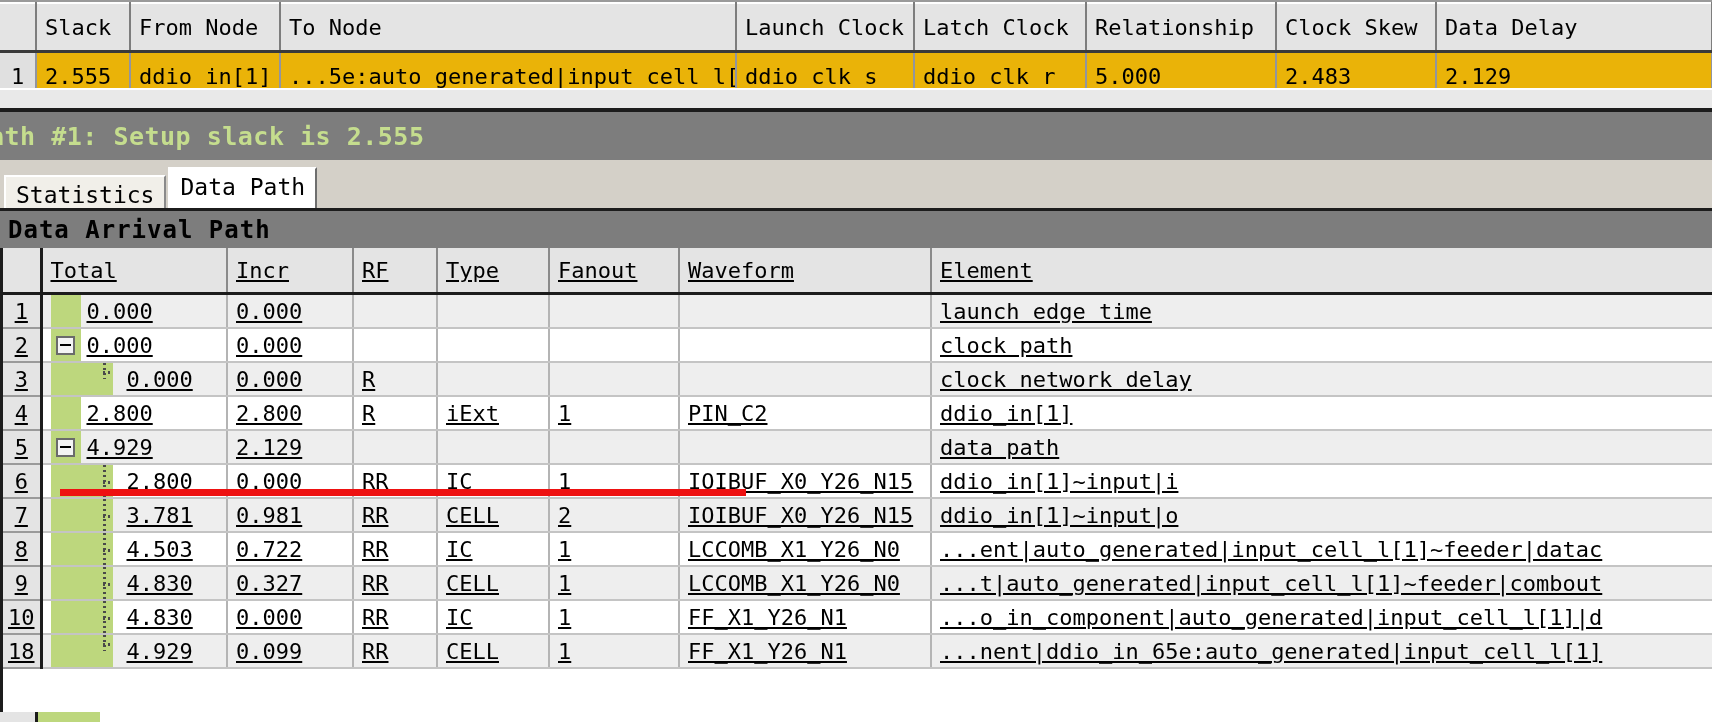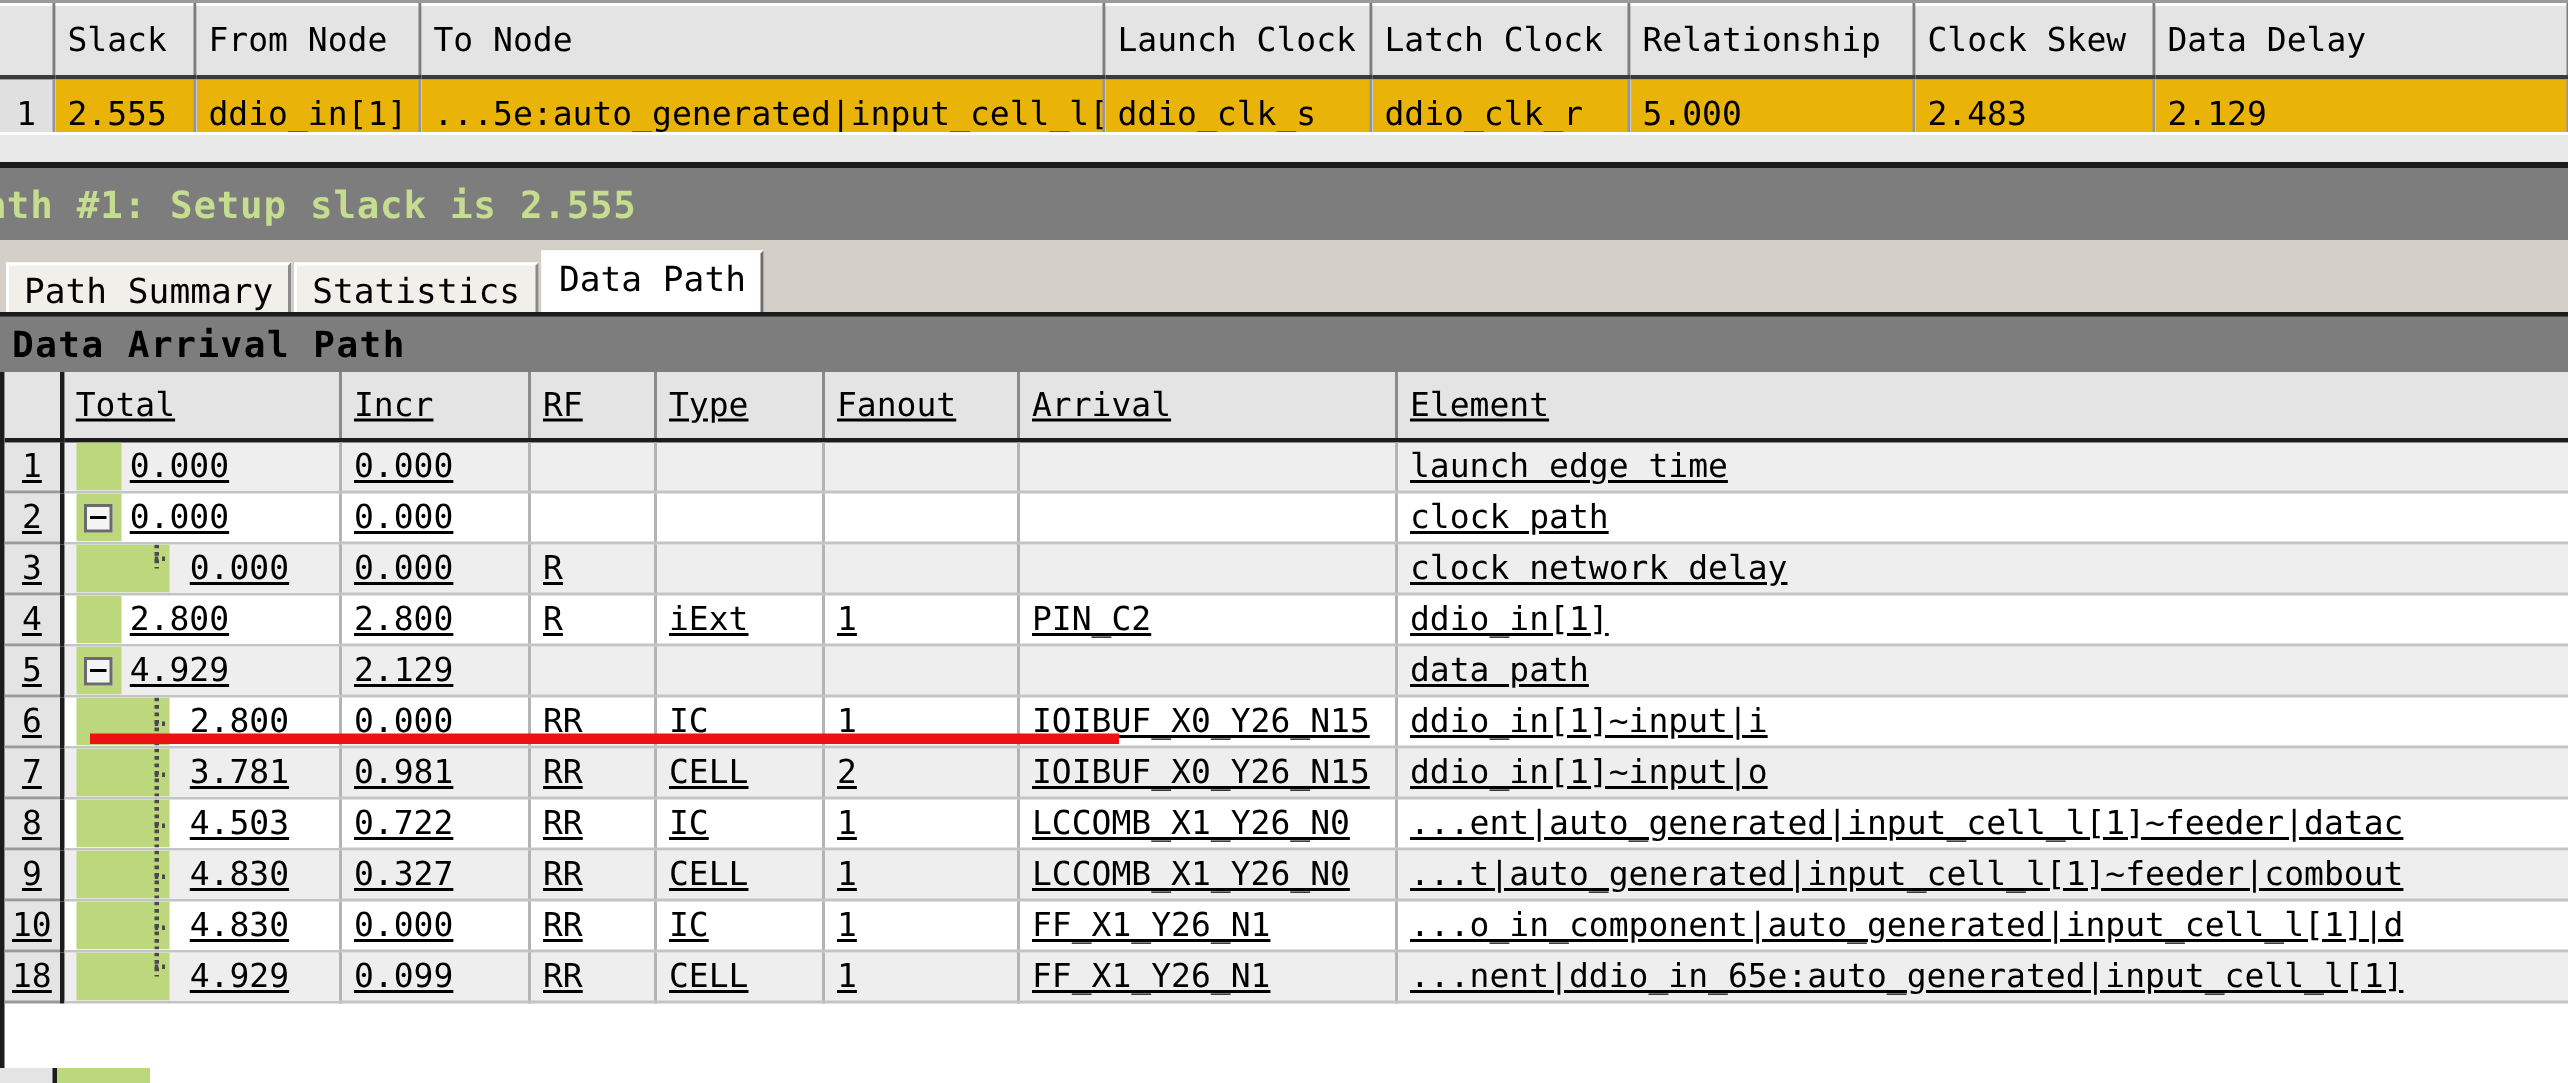--- a/index.html
+++ b/index.html
@@ -326,21 +326,20 @@
   </table>
 </div>
 
 <div id="sep-strip"></div>
 
 <div id="title-bar">
   <span id="title-text">ath #1: Setup slack is 2.555</span>
 </div>
 
 <div id="tab-strip">
-  <div class="tab">Path Summary</div>
   <div class="tab">Statistics</div>
   <div class="tab active">Data Path</div>
 </div>
 
 <div id="section-header">
   <span id="section-header-text">Data Arrival Path</span>
 </div>
 
 <div id="path-table-wrap">
   <table id="path-table">
@@ -355,21 +354,21 @@
       <col style="width:784px">
     </colgroup>
     <thead>
       <tr>
         <th class="rowhdr"></th>
         <th>Total</th>
         <th>Incr</th>
         <th>RF</th>
         <th>Type</th>
         <th>Fanout</th>
-        <th>Arrival</th>
+        <th>Waveform</th>
         <th>Element</th>
       </tr>
     </thead>
     <tbody>
 
       <tr class="alt">
         <td class="rowhdr">1</td>
         <td class="total-cell">
           <div class="total-inner">
             <div class="indent w0"></div>

